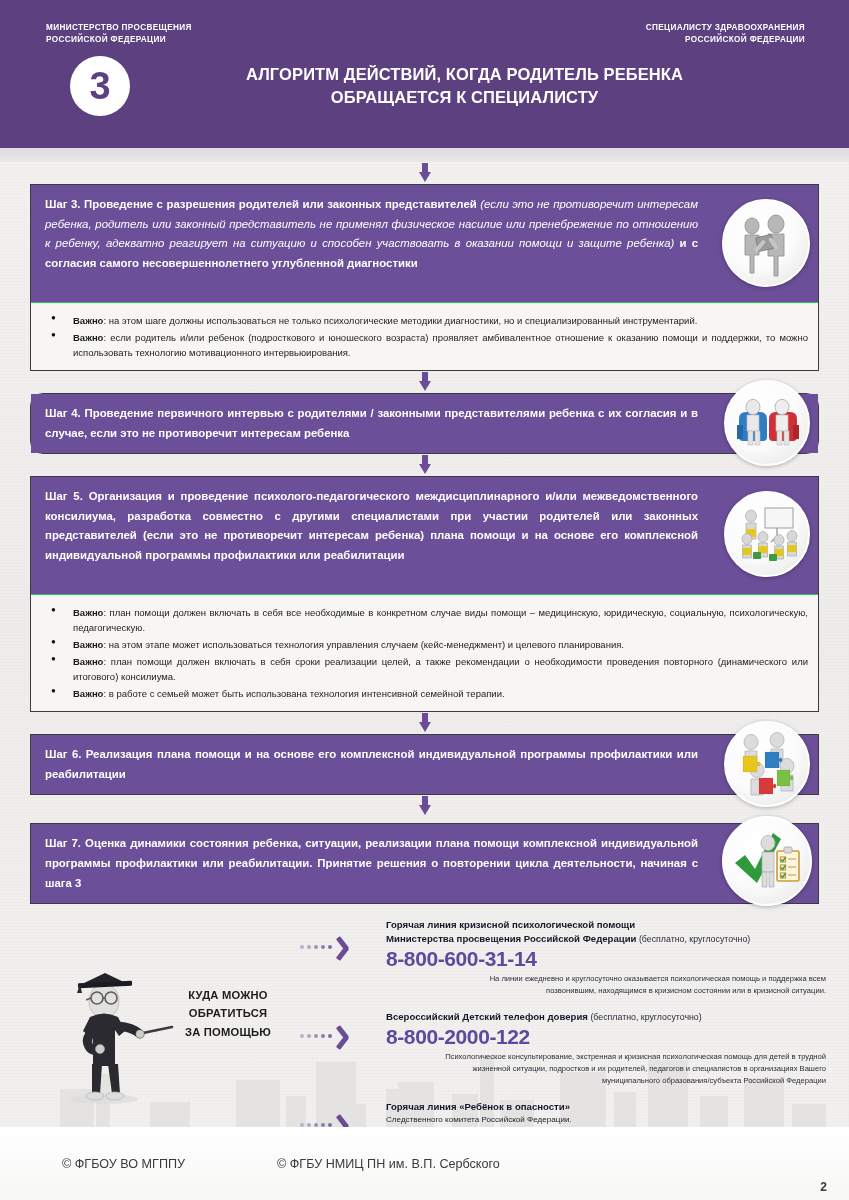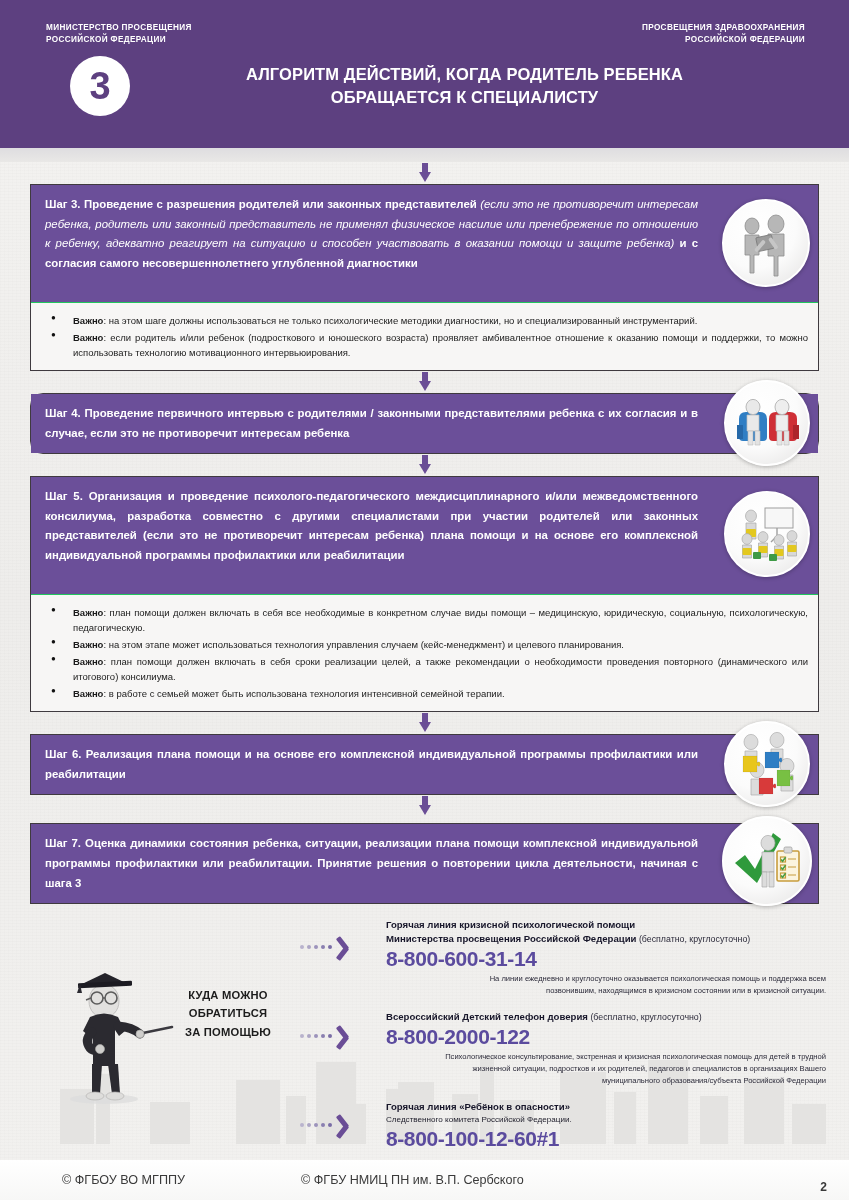--- a/index.html
+++ b/index.html
@@ -267,32 +267,32 @@
     bottom: 62px;
     width: 130px;
     height: 152px;
     z-index: 2;
   }
 
   
   .footer {
     position: absolute;
     left: 0; right: 0; bottom: 0;
-    height: 40px;
+    height: 73px;
     background: linear-gradient(180deg,#ffffff 0%, #f7f7f6 100%);
     display: flex;
     align-items: center;
   }
   .footer .f1 {
     margin-left: 62px;
     font-size: 12.6px;
     color: #3a3a3a;
   }
   .footer .f2 {
-    margin-left: 116px;
+    margin-left: 92px;
     font-size: 12.6px;
     color: #3a3a3a;
   }
   .footer .pg {
     position: absolute;
     right: 22px;
     bottom: 6px;
     font-size: 12px;
     font-weight: bold;
     color: #3a3a3a;
@@ -303,21 +303,21 @@
 
 <div class="page">
 
   <div class="header">
     <div class="ministries">
       <div class="ministry left">
         <div>МИНИСТЕРСТВО ПРОСВЕЩЕНИЯ</div>
         <div>РОССИЙСКОЙ ФЕДЕРАЦИИ</div>
       </div>
       <div class="ministry right">
-        <div>ПРОСВЕЩЕНИЯ ЗДРАВООХРАНЕНИЯ</div>
+        <div>СПЕЦИАЛИСТУ ЗДРАВООХРАНЕНИЯ</div>
         <div>РОССИЙСКОЙ ФЕДЕРАЦИИ</div>
       </div>
     </div>
 
     <div class="title-row">
       <div class="badge-num">3</div>
       <div class="title-block">
         <div class="title-line">АЛГОРИТМ ДЕЙСТВИЙ, КОГДА РОДИТЕЛЬ РЕБЕНКА</div>
         <div class="title-line">ОБРАЩАЕТСЯ К СПЕЦИАЛИСТУ</div>
       </div>

